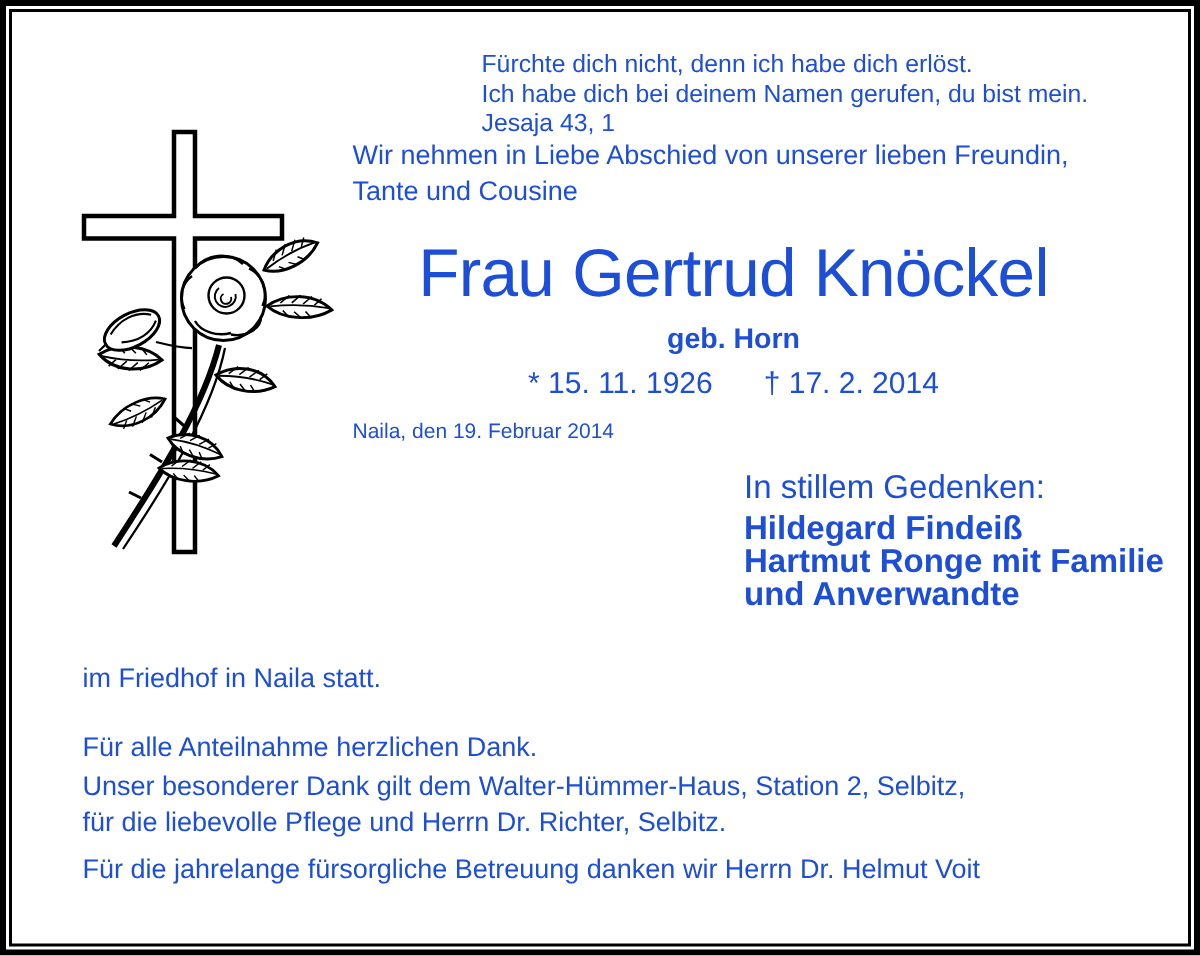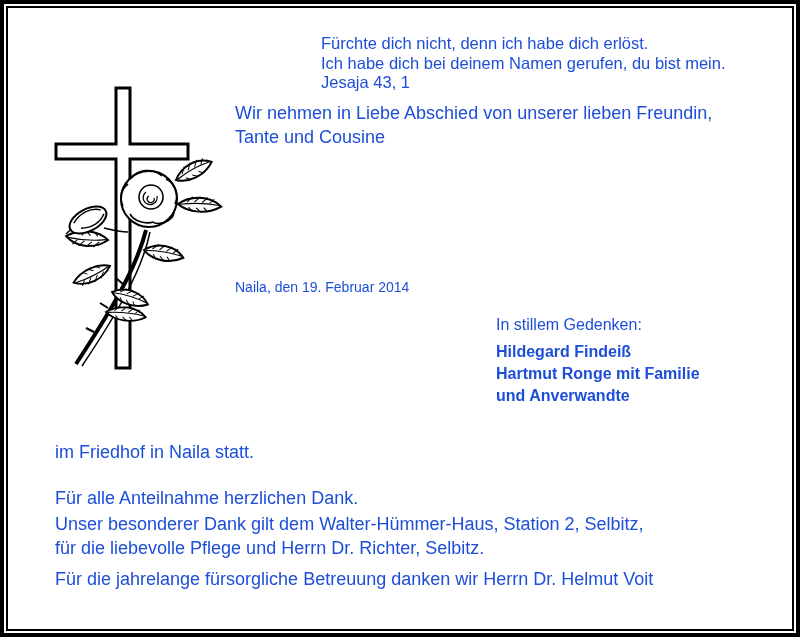--- a/index.html
+++ b/index.html
@@ -21,31 +21,31 @@
     overflow:hidden;
     background:#fff;
   }
   .abs{position:absolute;}
 
   .illustration{left:38px;top:72px;width:188px;height:306px;}
 
   .quote{left:313px;top:26px;width:420px;font-size:16.5px;line-height:19.5px;white-space:nowrap;}
   .quote .citation{}
 
-  .intro{left:227px;top:93px;font-size:18px;line-height:24px;white-space:nowrap;}
+  .intro{left:227px;top:83px;font-size:18px;line-height:24px;white-space:nowrap;}
 
   .name-block{left:220px;top:150px;width:522px;text-align:center;}
   .name{font-size:45px;letter-spacing:-0.5px;line-height:1.08;white-space:nowrap;}
   .maiden{font-size:19px;font-weight:bold;margin-top:9px;}
   .dates{font-size:20px;margin-top:7px;white-space:nowrap;}
   .dates .birth{margin-right:34px;}
 
   .dateline{left:227px;top:271px;font-size:14px;white-space:nowrap;}
 
-  .memorial{left:488px;top:306px;font-size:16px;line-height:22px;}
+  .memorial{left:488px;top:306px;font-size:22px;line-height:22px;}
   .memorial .mourners{font-weight:bold;margin-top:5px;}
   .memorial div{white-space:nowrap;}
 
   .para{left:47px;font-size:18px;line-height:24px;white-space:nowrap;}
   .para-1{top:432px;}
   .para-2{top:478px;}
   .para-3{top:504px;}
   .para-4{top:559px;}
 </style>
 </head>
@@ -94,20 +94,27 @@
       <div>Fürchte dich nicht, denn ich habe dich erlöst.</div>
       <div>Ich habe dich bei deinem Namen gerufen, du bist mein.</div>
       <div class="citation">Jesaja 43, 1</div>
     </div>
 
     <div class="abs intro">
       <div>Wir nehmen in Liebe Abschied von unserer lieben Freundin,</div>
       <div>Tante und Cousine</div>
     </div>
 
+    <div class="abs name-block">
+      <div class="name">Frau Gertrud Knöckel</div>
+      <div class="maiden">geb. Horn</div>
+      <div class="dates">
+        <span class="birth">* 15. 11. 1926</span><span>† 17. 2. 2014</span>
+      </div>
+    </div>
 
     <div class="abs dateline">Naila, den 19. Februar 2014</div>
 
     <div class="abs memorial">
       <div class="heading">In stillem Gedenken:</div>
       <div class="mourners">
         <div>Hildegard Findeiß</div>
         <div>Hartmut Ronge mit Familie</div>
         <div>und Anverwandte</div>
       </div>

